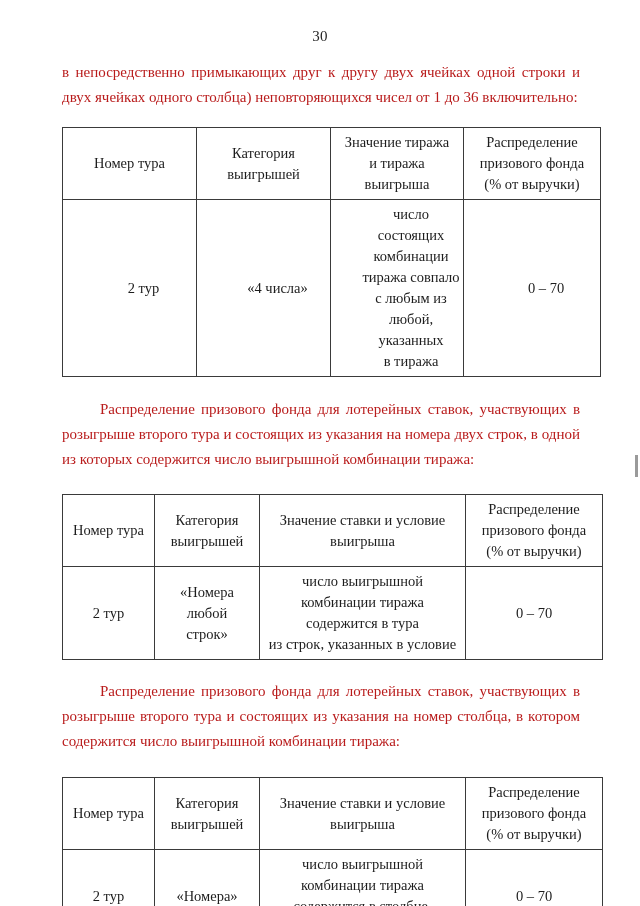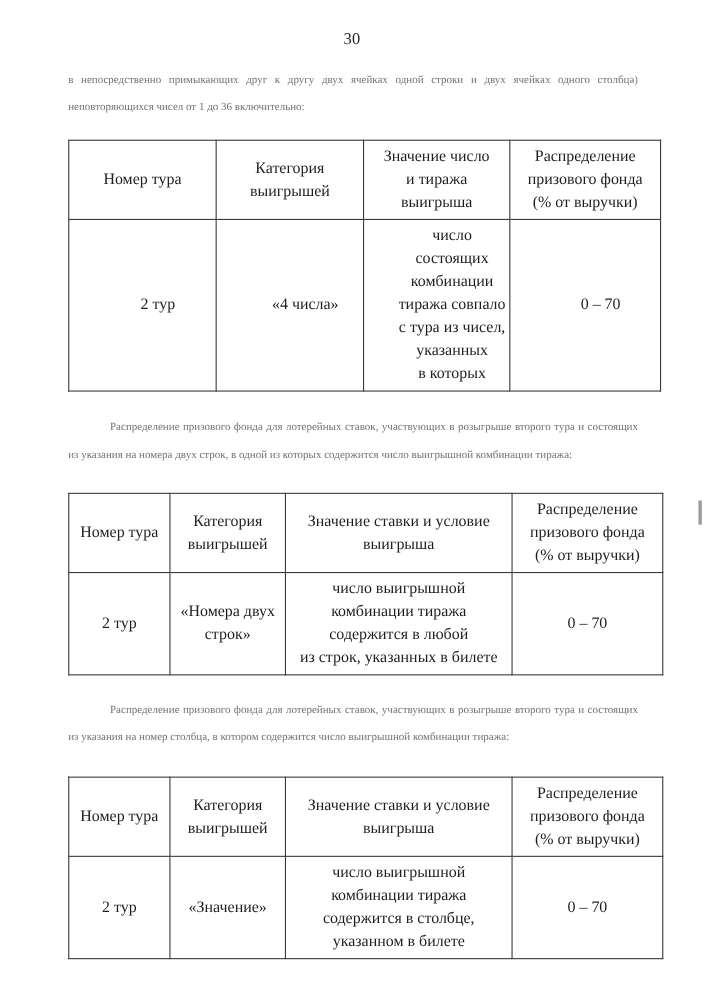--- a/index.html
+++ b/index.html
@@ -33,25 +33,25 @@
     color: #262626;
   }
   .content {
     position: absolute;
     top: 60px;
     left: 62px;
     width: 518px;
   }
   p.para {
     margin: 0;
-    font-size: 10px;
+    font-size: 15px;
     line-height: 25px;
     text-align: justify;
     text-justify: inter-word;
-    color: #737373;
+    color: #b91c1c;
     hyphens: none;
   }
   p.para.indent {
     text-indent: 38px;
   }
   .gap-a { height: 17px; }
   .gap-b { height: 20px; }
   .gap-c { height: 22px; }
   .gap-d { height: 19px; }
   .gap-e { height: 23px; }
@@ -141,21 +141,21 @@
             </span>
           </td>
           <td>
             <span class="cell-lines">
               <span>Категория</span>
               <span>выигрышей</span>
             </span>
           </td>
           <td>
             <span class="cell-lines">
-              <span>Значение число</span>
+              <span>Значение тиража</span>
               <span>и тиража</span>
               <span>выигрыша</span>
             </span>
           </td>
           <td>
             <span class="cell-lines">
               <span>Распределение</span>
               <span>призового фонда</span>
               <span>(% от выручки)</span>
             </span>
@@ -173,23 +173,23 @@
             <span class="cell-lines">
               <span>«4 числа»</span>
             </span>
           </td>
           <td>
             <span class="cell-lines">
               <span>число</span>
               <span>состоящих</span>
               <span>комбинации</span>
               <span>тиража совпало</span>
-              <span>с тура из чисел,</span>
+              <span>с любым из любой,</span>
               <span>указанных</span>
-              <span>в которых</span>
+              <span>в тиража</span>
             </span>
           </td>
           <td>
             <span class="cell-lines">
               <span>0 – 70</span>
             </span>
           </td>
         </tr>
       </tbody>
     </table>
@@ -237,30 +237,30 @@
       </thead>
       <tbody>
         <tr>
           <td>
             <span class="cell-lines">
               <span>2 тур</span>
             </span>
           </td>
           <td>
             <span class="cell-lines">
-              <span>«Номера двух</span>
+              <span>«Номера любой</span>
               <span>строк»</span>
             </span>
           </td>
           <td>
             <span class="cell-lines">
               <span>число выигрышной</span>
               <span>комбинации тиража</span>
-              <span>содержится в любой</span>
-              <span>из строк, указанных в билете</span>
+              <span>содержится в тура</span>
+              <span>из строк, указанных в условие</span>
             </span>
           </td>
           <td>
             <span class="cell-lines">
               <span>0 – 70</span>
             </span>
           </td>
         </tr>
       </tbody>
     </table>
@@ -308,21 +308,21 @@
       </thead>
       <tbody>
         <tr>
           <td>
             <span class="cell-lines">
               <span>2 тур</span>
             </span>
           </td>
           <td>
             <span class="cell-lines">
-              <span>«Значение»</span>
+              <span>«Номера»</span>
             </span>
           </td>
           <td>
             <span class="cell-lines">
               <span>число выигрышной</span>
               <span>комбинации тиража</span>
               <span>содержится в столбце,</span>
               <span>указанном в билете</span>
             </span>
           </td>

